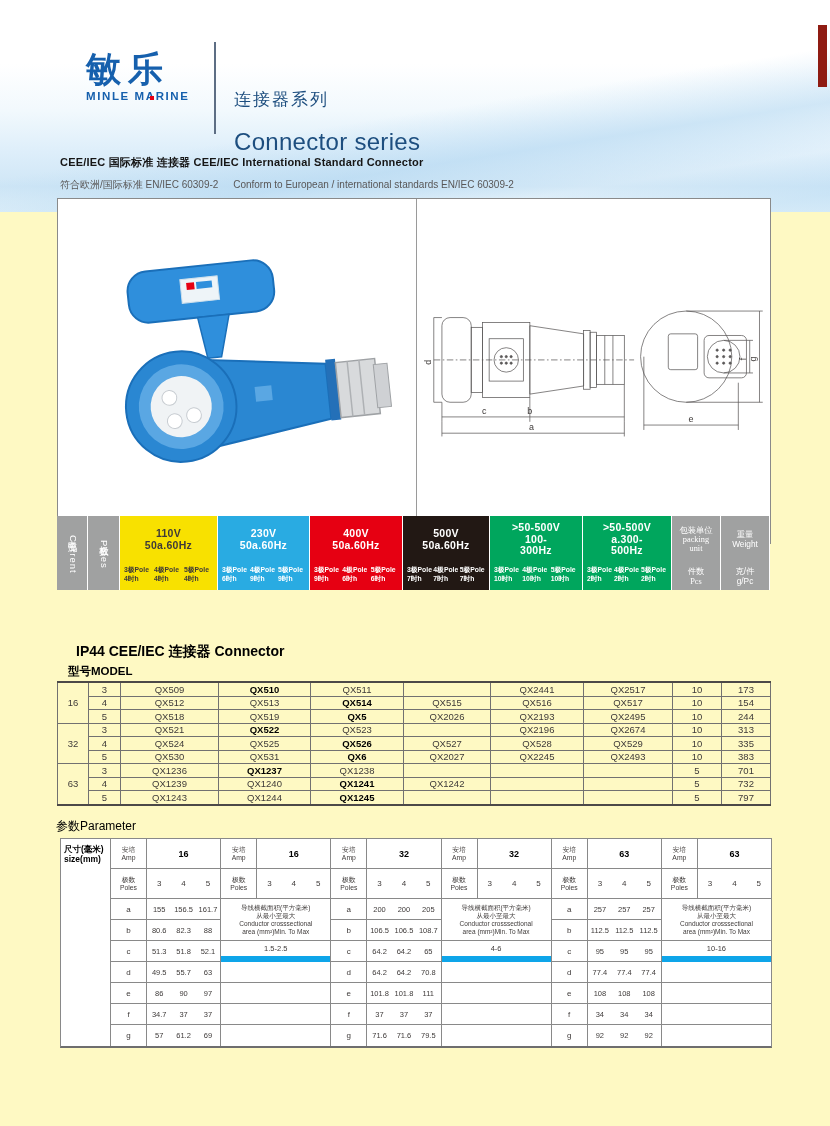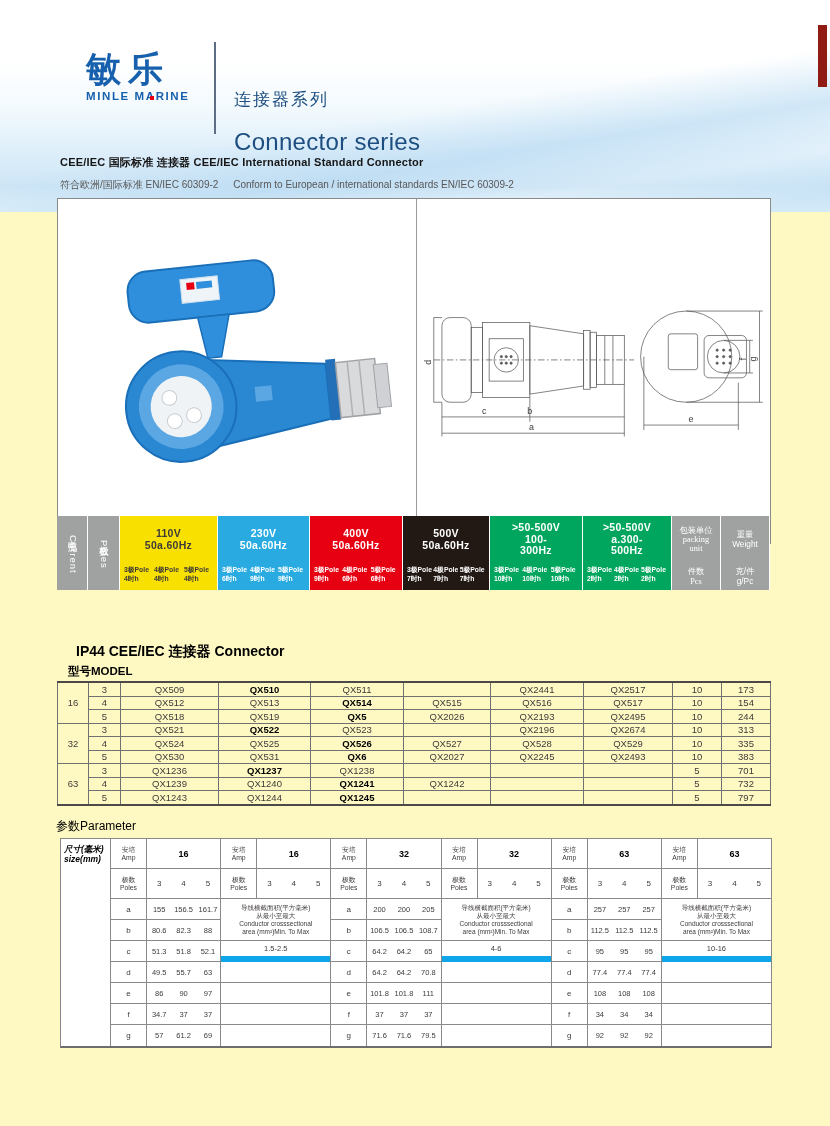--- a/index.html
+++ b/index.html
@@ -59,21 +59,21 @@
   #mtable td{border:1px solid #727171;height:12.5px;font-size:9.5px;text-align:center;
              color:#3e3a39;padding:0;overflow:hidden;}
   #mtable tr.g0 td{border-top:1.6px solid #4c4948;}
   #mtable td.b{font-weight:700;color:#000;}
 
   
   .ptitle{position:absolute;left:56px;top:818px;font-size:12px;font-weight:400;color:#000;}
   #ptable{position:absolute;left:60px;top:838px;width:712px;display:flex;
           border:1px solid #898989;border-bottom:2px solid #6e6e6e;box-sizing:border-box;background:#fff;}
   .pl{width:50px;box-sizing:border-box;border-right:1px solid #898989;padding:5px 2px 0 3px;
-      font-size:8.5px;font-weight:700;color:#000;line-height:10px;font-style:italic;}
+      font-size:8.5px;font-weight:700;color:#000;line-height:10px;}
   .pg{flex:1 1 0;display:flex;flex-direction:column;border-right:1px solid #898989;box-sizing:border-box;}
   .pg:last-child{border-right:none;}
   .ph{height:30px;display:flex;border-bottom:1px solid #898989;box-sizing:border-box;}
   .phl{width:36px;border-right:1px solid #898989;box-sizing:border-box;display:flex;flex-direction:column;
        align-items:center;justify-content:center;font-size:6.8px;line-height:8px;color:#3e3a39;}
   .phv{flex:1;display:flex;align-items:center;justify-content:center;font-size:9px;font-weight:700;color:#000;}
   .phv.pcols{font-weight:400;font-size:8px;color:#3e3a39;}
   .phv.pcols span,.prv span{flex:1;text-align:center;}
   .pr{height:21px;display:flex;border-bottom:1px solid #898989;box-sizing:border-box;}
   .pr:last-child,.pcx:last-child{border-bottom:none;}

